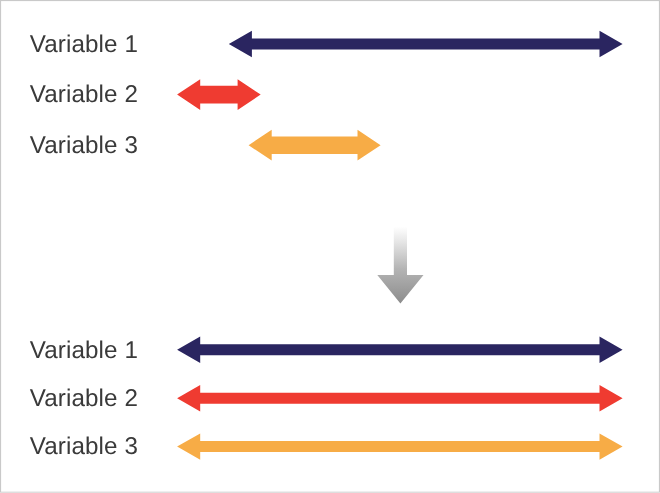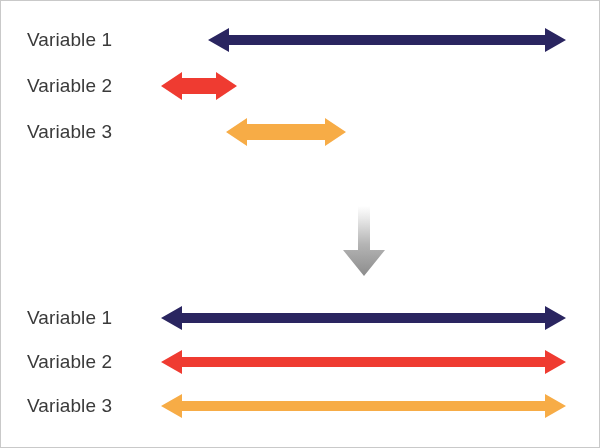--- a/index.html
+++ b/index.html
@@ -29,21 +29,21 @@
     height: 34px;
     display: block;
   }
 
   .row-label {
     position: absolute;
     left: 26px;
     top: 0;
     height: 34px;
     line-height: 34px;
-    font-size: 19px;
+    font-size: 22px;
     font-weight: 400;
     color: #3a3a3a;
     letter-spacing: 0.1px;
     white-space: nowrap;
   }
 
   .arrow-holder {
     position: absolute;
     top: 0;
     height: 34px;

